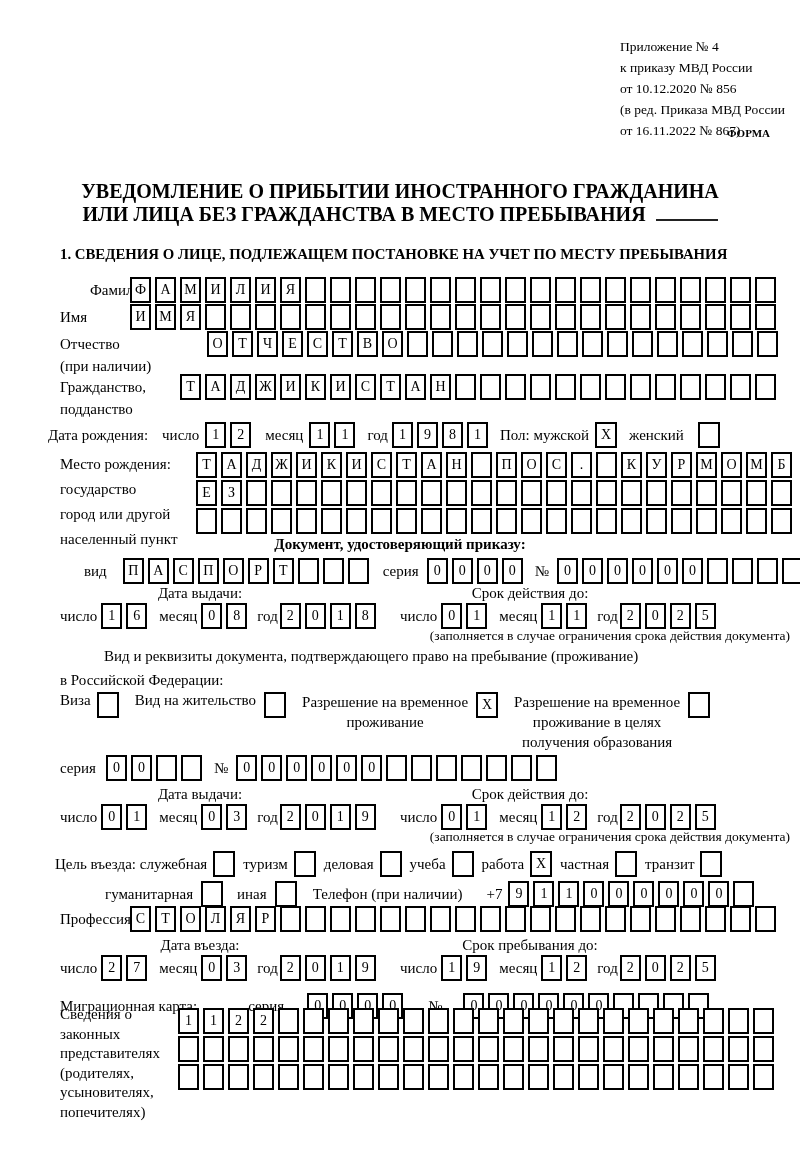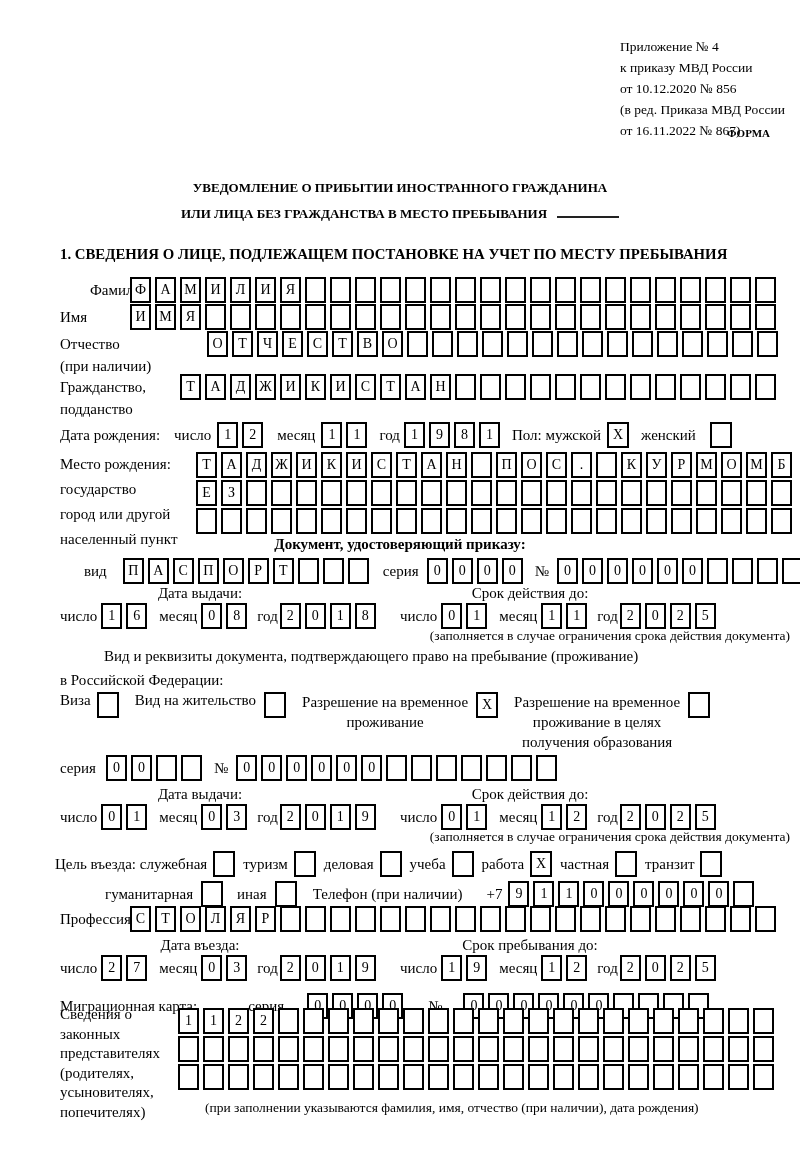--- a/index.html
+++ b/index.html
@@ -12,21 +12,21 @@
   .bold{font-weight:bold;}
   .center{text-align:center;}
   .multiline{white-space:pre-line;text-align:center;font-size:15px;line-height:20px;}
   
   .cells{display:inline-flex;}
   .cell{display:inline-block;width:17px;height:22px;border:2px solid #000;margin-right:4px;
         font-size:14px;line-height:22px;text-align:center;background:#fff;}
   .cbx{display:inline-block;width:18px;height:22px;border:2px solid #000;
        font-size:14px;line-height:22px;text-align:center;background:#fff;flex:none;}
   .hdr{font-size:13.5px;line-height:21px;}
-  .title{width:800px;text-align:center;font-weight:bold;font-size:13px;}
+  .title{width:800px;text-align:center;font-weight:bold;font-size:20px;}
   .uline{display:inline-block;width:62px;border-bottom:2.5px solid #222;height:13px;margin-left:10px;}
   .note-right{width:460px;text-align:right;font-size:13.5px;}
   .dhead{width:280px;text-align:center;font-size:15px;}
   .dhead2{width:260px;text-align:center;font-size:15px;}
   .gap4{margin-right:4px;}.gap6{margin-right:6px;}.gap8{margin-right:8px;}
   .gap10{margin-right:10px;}.gap12{margin-right:12px;}.gap14{margin-right:14px;}.gap16{margin-right:16px;}
   .llines{font-size:15px;line-height:19.5px;white-space:pre-line;}
 </style>
 </head>
 <body>
@@ -159,21 +159,21 @@
       <span class="cell">&nbsp;</span>
       <span class="cell">&nbsp;</span>
       <span class="cell">&nbsp;</span>
       <span class="cell">&nbsp;</span>
       <span class="cell">&nbsp;</span>
       <span class="cell">&nbsp;</span>
       <span class="cell">&nbsp;</span>
       <span class="cell">&nbsp;</span>
     </div>
 
-  <div class="abs flex" style="left:60px;top:422px;">
+  <div class="abs flex" style="left:48px;top:422px;">
     <span class="lbl gap14">Дата рождения:</span>
     <span class="lbl gap6">число</span>
     <span class="cells gap10">
         <span class="cell">1</span>
         <span class="cell">2</span>
       </span>
     <span class="lbl gap6">месяц</span>
     <span class="cells gap8">
         <span class="cell">1</span>
         <span class="cell">1</span>
@@ -652,15 +652,14 @@
       <span class="cell">&nbsp;</span>
       <span class="cell">&nbsp;</span>
       <span class="cell">&nbsp;</span>
       <span class="cell">&nbsp;</span>
       <span class="cell">&nbsp;</span>
       <span class="cell">&nbsp;</span>
       <span class="cell">&nbsp;</span>
       <span class="cell">&nbsp;</span>
       <span class="cell">&nbsp;</span>
     </div>
-  <div class="abs small" style="left:205px;top:1100px;">(при заполнении указываются фамилия, имя, отчество (при наличии), дата рождения)</div>
 
 </div>
 
 </body></html>

